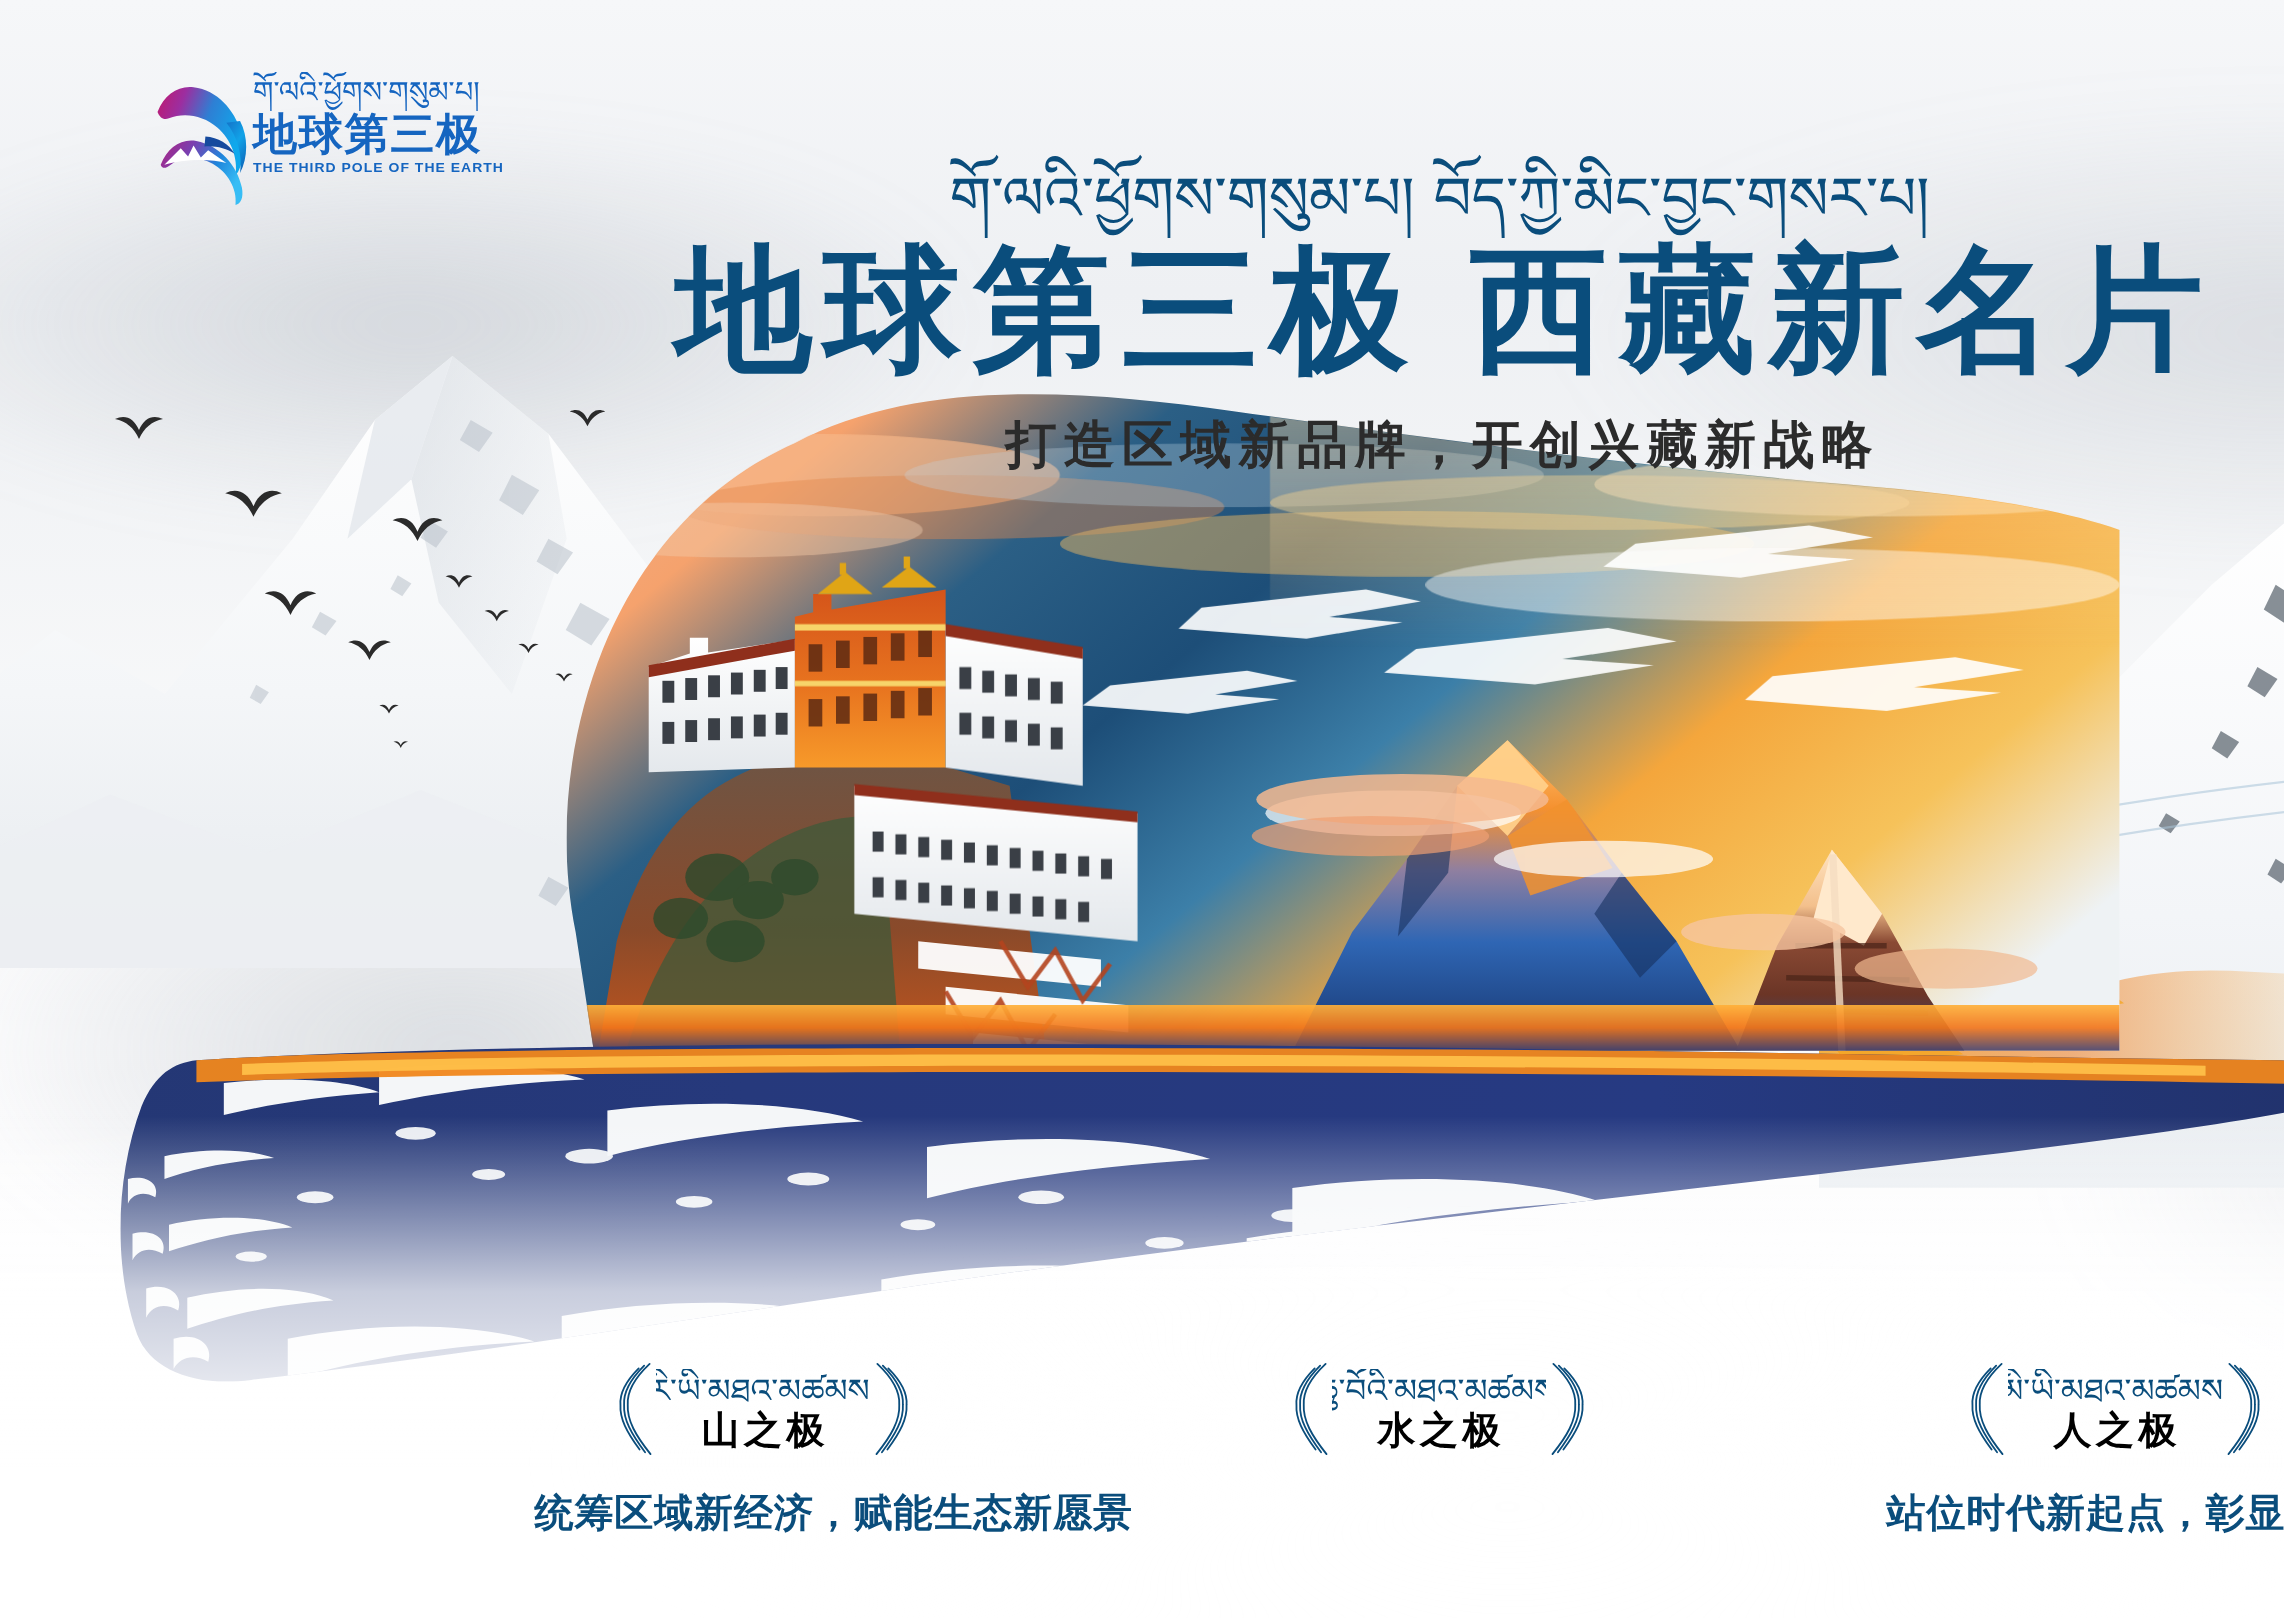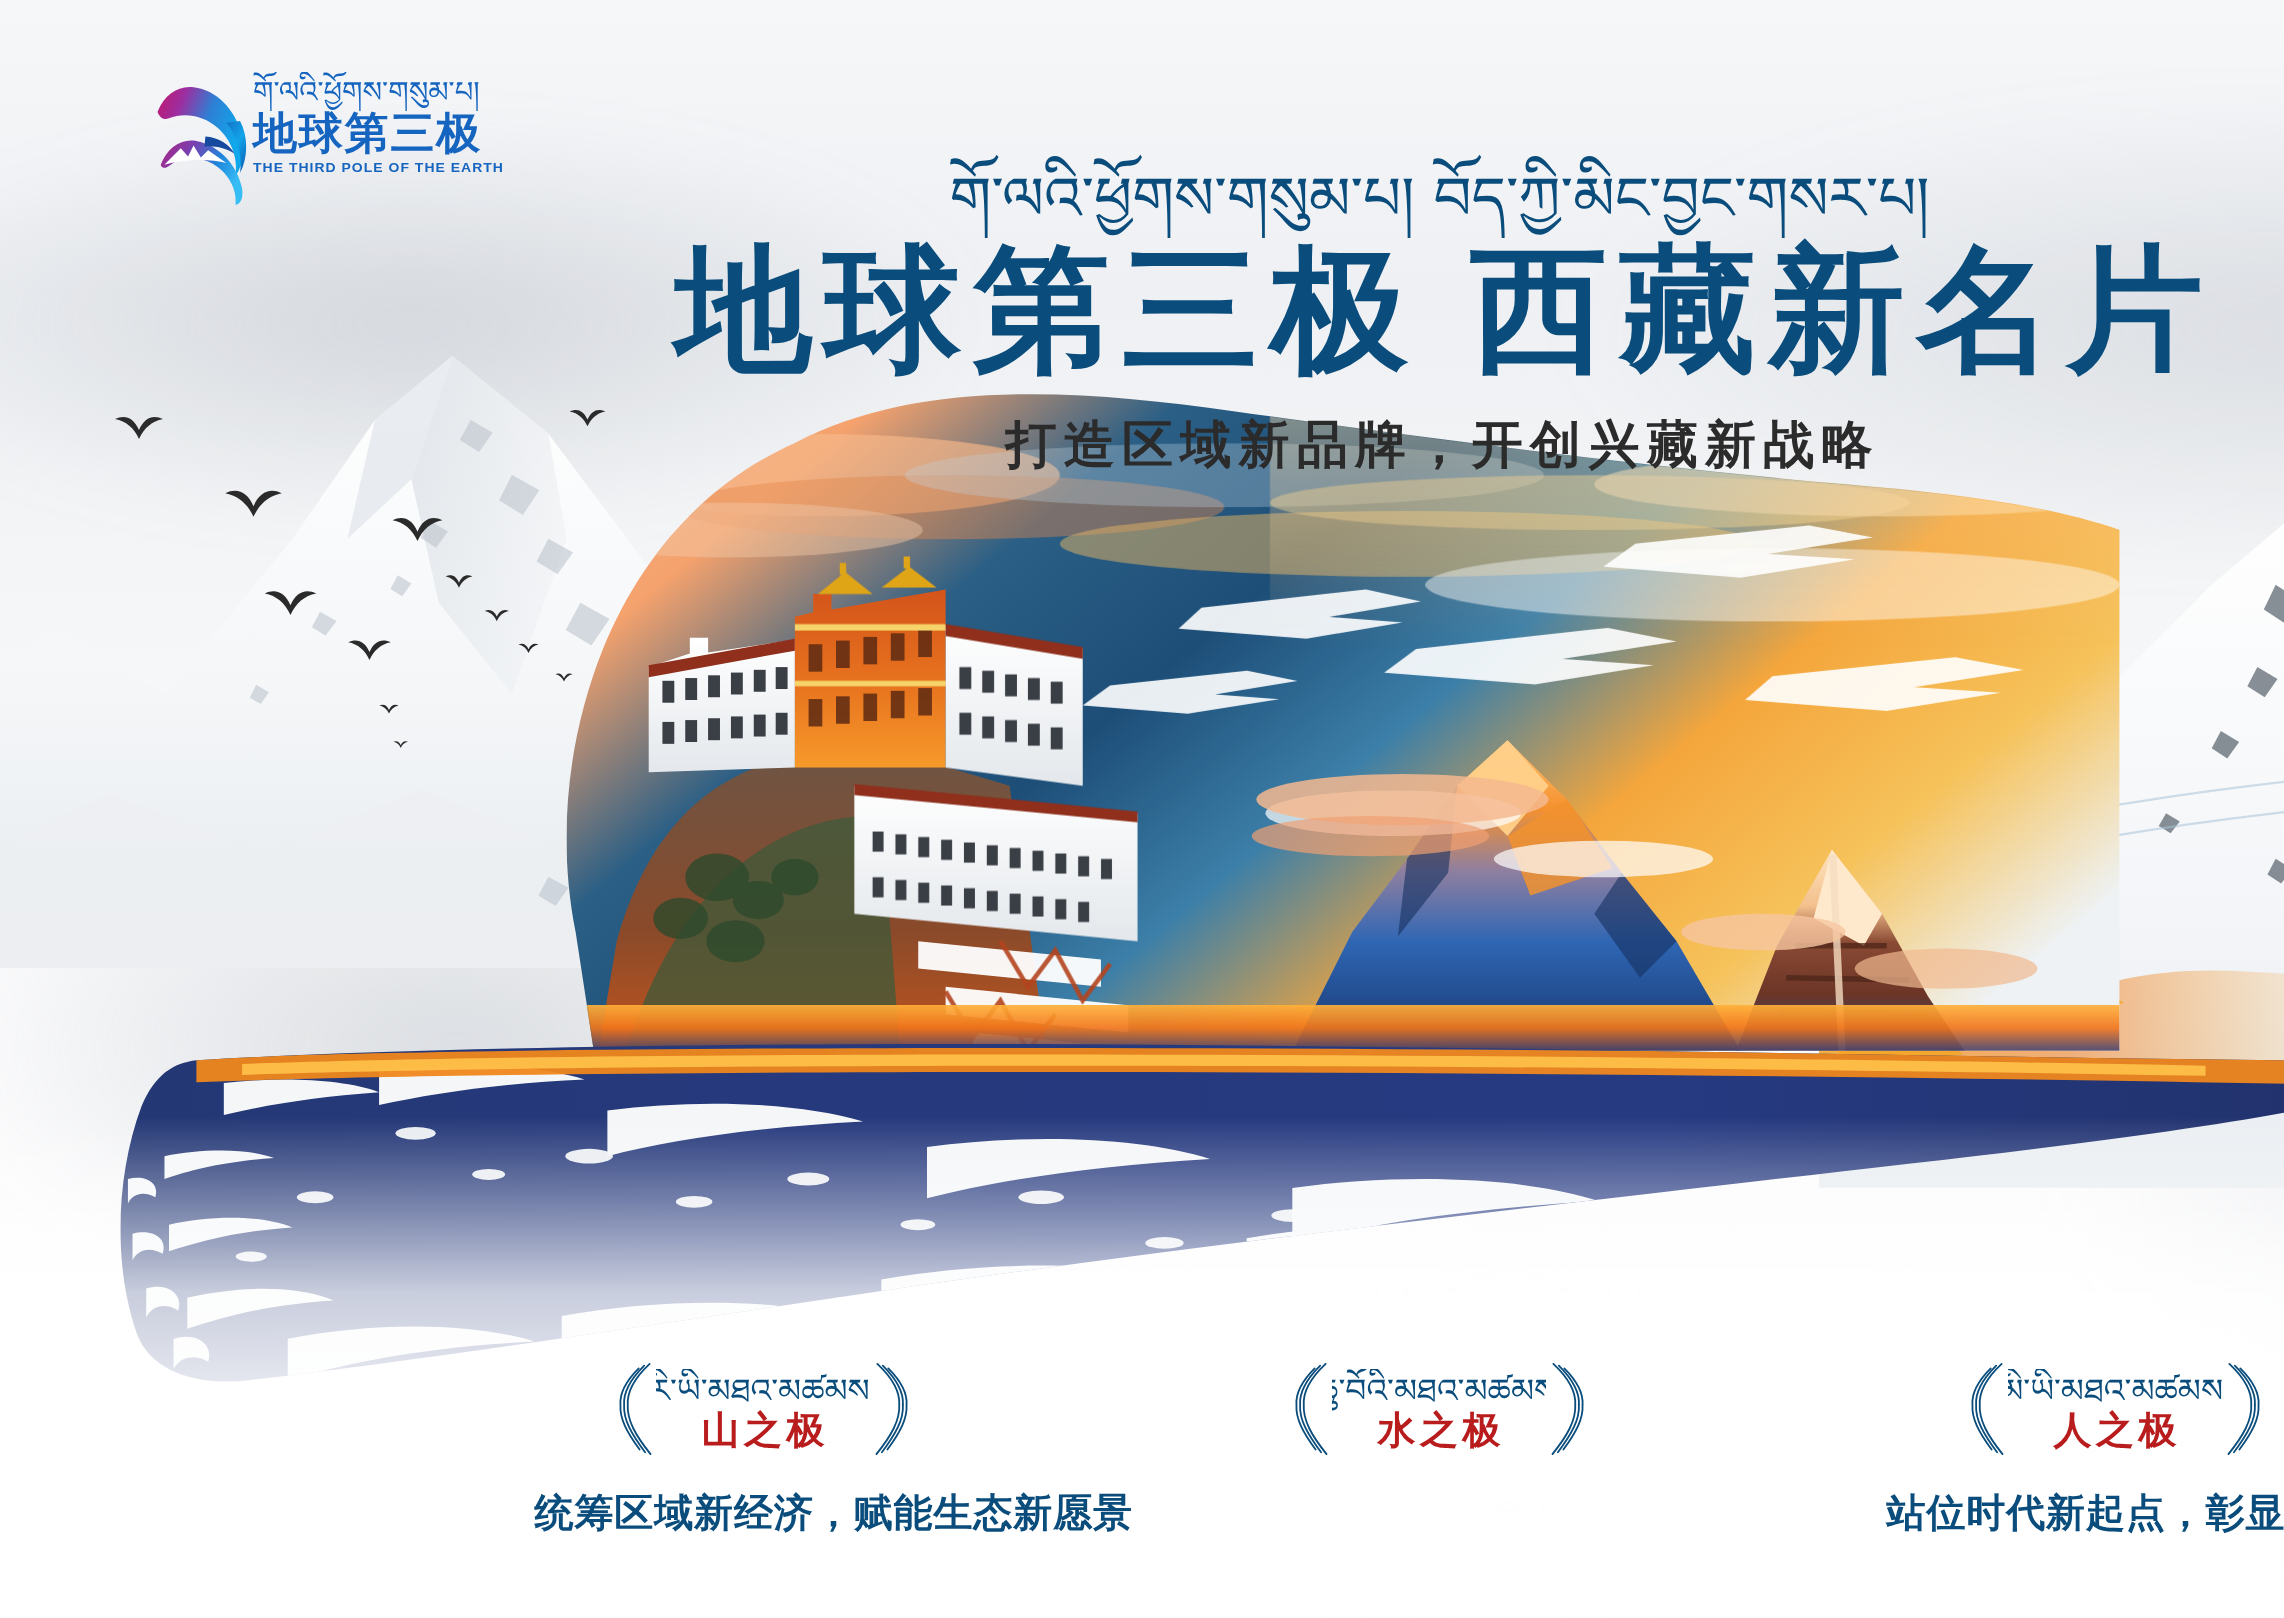--- a/index.html
+++ b/index.html
@@ -55,21 +55,21 @@
   .bird{ position:absolute; fill:#2b2b2b; }
 
   
   .logo{ position:absolute; left:137px; top:68px; width:402px; height:146px; }
   .logo-mark{ position:absolute; left:0; top:0; width:114px; height:137px; }
   .logo-text{ position:absolute; left:116px; top:3.7px; width:283px; }
   .logo-tib{ height:39px; display:block; }
   .logo-cn{
     font-size:44px; font-weight:700; letter-spacing:1.8px;
     color:#1565c0; line-height:1.0; margin-top:0.9px;
-    font-family:Liberation Serif, serif;
+    font-family:Liberation Sans, sans-serif;
   }
   .logo-en{
     font-size:13.7px; font-weight:700; letter-spacing:1px;
     color:#1565c0; margin-top:4.6px; white-space:nowrap;
     transform:scaleX(1.02); transform-origin:left center;
   }
 
   
   .headline{ position:absolute; left:0; right:0; top:151px; text-align:center; }
   .tib-head{ display:block; margin:0 auto; height:87px; }
@@ -90,21 +90,21 @@
   }
   .pillar{ width:457px; text-align:center; position:relative; }
   .pillar-badge{
     position:relative; height:100px;
     display:flex; align-items:center; justify-content:center; gap:0;
   }
   .brk{ width:41px; height:96px; flex:0 0 auto; }
   .badge-core{ width:215px; }
   .p-tib{ display:block; height:42px; margin:0 auto; }
   .p-cn{
-    font-size:38px; font-weight:700; color:#b91c1c;
+    font-size:38px; font-weight:700; color:#000000;
     letter-spacing:4.6px; line-height:1.0; margin-top:0; text-indent:4.6px;
   }
   .p-desc{
     font-size:39px; font-weight:700; color:#0a4d7c;
     letter-spacing:0.9px; margin-top:26.5px; white-space:nowrap;
   }
 
   svg{ display:block; }
 </style>
 </head>

